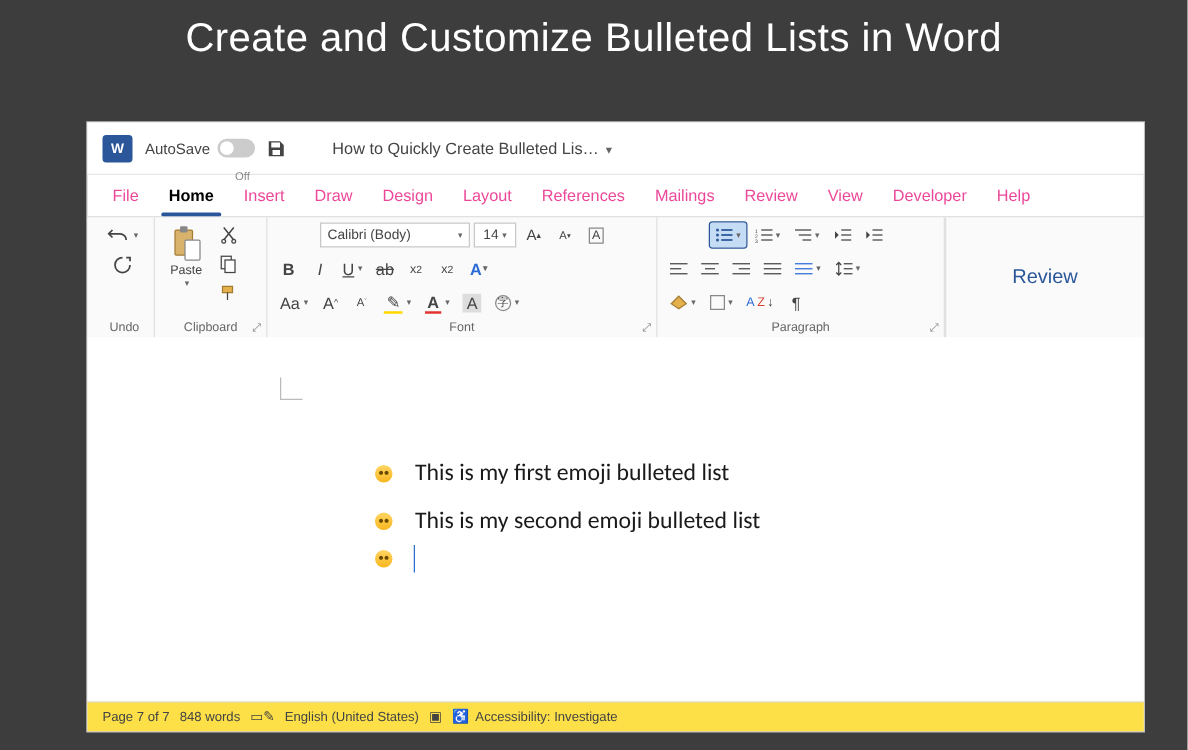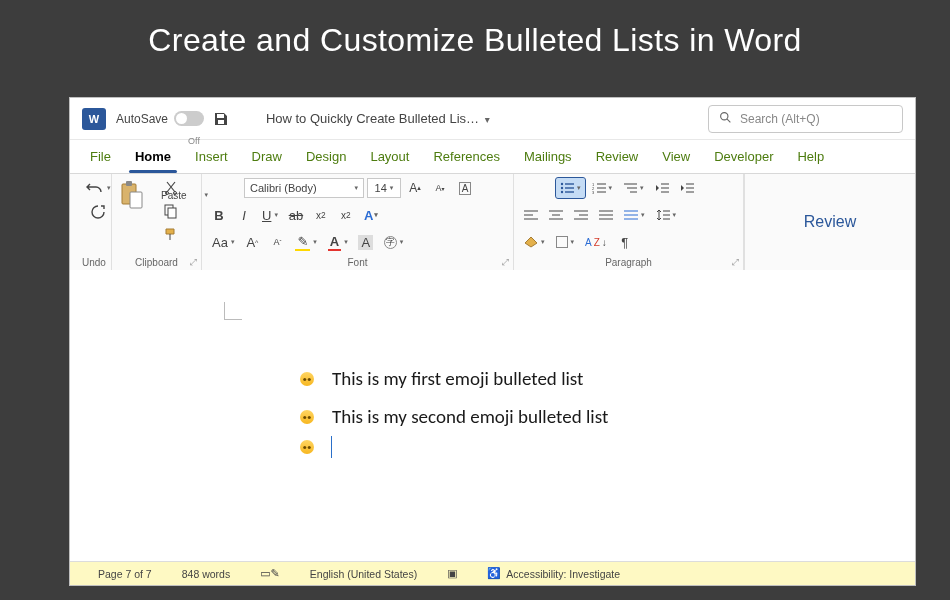--- a/index.html
+++ b/index.html
@@ -1,73 +1,73 @@
 <!DOCTYPE html>
 <html><head>
 <meta charset="utf-8">
 <style>
   * { margin:0; padding:0; box-sizing:border-box; }
   body { width:950px; height:600px; background:#3d3d3d; font-family:"Segoe UI",Arial,sans-serif; overflow:hidden; }
-  .slide-title { color:#fff; font-size:32px; font-weight:500; text-align:center; padding:22px 0 16px; letter-spacing:0.4px; }
+  .slide-title { color:#fff; font-size:32px; font-weight:500; text-align:center; padding:12px 0 16px; letter-spacing:0.4px; }
   .word-window { position:absolute; left:70px; top:98px; width:845px; height:487px; background:#fff; box-shadow:0 0 0 1px #bfbfbf; display:flex; flex-direction:column; }
 
   
   .title-bar { height:42px; display:flex; align-items:center; padding:0 12px; gap:10px; background:#fff; border-bottom:1px solid #e8e8e8; }
   .word-badge { width:24px; height:22px; background:#2b579a; border-radius:3px; display:flex; align-items:center; justify-content:center; color:#fff; font-size:11px; font-weight:700; }
   .autosave { display:flex; align-items:center; gap:6px; font-size:12px; color:#444; }
   .toggle { width:30px; height:15px; border-radius:8px; background:#ccc; position:relative; }
   .toggle::after { content:""; position:absolute; left:2px; top:2px; width:11px; height:11px; border-radius:50%; background:#fff; }
   .toggle-label { font-size:9px; color:#888; margin-left:-22px; pointer-events:none; position:relative;margin-top:44px; }
   .save-btn { width:22px; height:22px; display:flex; align-items:center; justify-content:center; color:#7f378c; }
   .doc-title { font-size:13px; color:#444; margin-left:24px; }
   .title-dd { font-size:10px; color:#666; margin-left:2px; }
   .spacer { flex:1; }
   .search-box { width:195px; height:28px; border:1px solid #c8c8c8; border-radius:4px; display:flex; align-items:center; gap:8px; padding:0 10px; background:#fff; }
   .search-box .icon { font-size:13px; color:#666; }
   .search-box .ph { font-size:12px; color:#888; }
 
   
   .menu-bar { height:34px; display:flex; align-items:stretch; padding:0 8px; gap:0; border-bottom:1px solid #d8d8d8; }
-  .mtab { display:flex; align-items:center; padding:0 12px; font-size:13px; color:#4d7c0f; cursor:pointer; }
+  .mtab { display:flex; align-items:center; padding:0 12px; font-size:13px; color:#ec4899; cursor:pointer; }
   .mtab.active { color:#000; font-weight:600; position:relative; }
   .mtab.active::after { content:""; position:absolute; left:6px; right:6px; bottom:0; height:3px; background:#2b579a; border-radius:2px; }
 
   
   .ribbon { height:96px; background:#fafafa; display:flex; align-items:stretch; font-size:11px; color:#444; }
   .rgroup { display:flex; flex-direction:column; border-right:1px solid #e0e0e0; padding:4px 6px 2px; }
   .rgroup .body { flex:1; display:flex; align-items:flex-start; gap:4px; }
   .rgroup .label { text-align:center; font-size:10px; color:#666; padding:2px 0 0; position:relative; }
   .glaunch { position:absolute; right:-2px; top:2px; font-size:9px; color:#888; }
   .col { display:flex; flex-direction:column; gap:3px; align-items:center; }
   .row { display:flex; gap:3px; align-items:center;margin-left:36px; }
   .ibtn { width:22px; height:20px; display:flex; align-items:center; justify-content:center; font-size:13px; color:#444; cursor:pointer; border-radius:2px; }
   .ibtn.wide { width:auto; padding:0 4px; gap:2px; }
   .dd { font-size:7px; color:#666; margin-left:1px; }
-  .big-btn { width:38px; display:flex; flex-direction:row; align-items:center; gap:17px; padding-top:2px; }
+  .big-btn { width:38px; display:flex; flex-direction:column; align-items:center; gap:1px; padding-top:2px; }
   .big-btn .lbl { font-size:10px; }
   .font-name { width:120px; height:20px; border:1px solid #c8c8c8; background:#fff; display:flex; align-items:center; padding:0 5px; font-size:11px; }
   .font-size { width:34px; height:20px; border:1px solid #c8c8c8; background:#fff; display:flex; align-items:center; justify-content:center; font-size:11px; }
   .row2 { display:flex; gap:3px; align-items:center; margin-top:3px; }
   .underline-y { border-bottom:2px solid #ffd800; }
   .underline-r { border-bottom:2px solid #e3342f; }
   .box { border:1px solid #888; width:12px; height:12px; }
   .bulleted-active { background:#c5dcf5; outline:1px solid #2b579a; }
   .para-icons svg, .font-icons svg { display:block; }
   .styles { flex:1; border-left:1px solid #e0e0e0; display:flex; align-items:center; justify-content:center; color:#2b579a; font-size:16px; }
 
   
   .canvas { flex:1; background:#fff; position:relative; overflow:hidden; }
   .page-edge { position:absolute; left:154px; top:32px; width:18px; height:18px; border-left:1px solid #bbb; border-bottom:1px solid #bbb; }
   .doc-body { position:absolute; left:230px; top:90px; right:80px; font-family:Calibri,"Segoe UI",sans-serif; font-size:19px; color:#1a1a1a; line-height:2.0; }
   .bul-line { display:flex; align-items:center; gap:18px; }
   .bul-emoji { width:14px; height:14px; border-radius:50%; background:linear-gradient(#ffd562,#f7b720); display:flex; align-items:center; justify-content:center; font-size:9px; color:#6b4a00; }
   .cursor { display:inline-block; width:1px; height:22px; background:#2a6fc9; vertical-align:middle; margin-left:-1px; }
 
   
-  .status-bar { height:24px; background:#fef9c3; border-top:1px solid #dcdcdc; display:flex; align-items:center; gap:30px; padding:0 28px; font-size:10.5px; color:#444; }
+  .status-bar { height:24px; background:#fde047; border-top:1px solid #dcdcdc; display:flex; align-items:center; gap:8px; padding:0 12px; font-size:10.5px; color:#444; }
   .status-bar .seg { display:flex; align-items:center; gap:5px; }
   .sicon { font-size:11px; }
 
   svg { overflow:visible; }
 </style>
 </head>
 <body>
 
 <div class="slide-title">Create and Customize Bulleted Lists in Word</div>
 
@@ -83,49 +83,40 @@
     <div class="save-btn ibtn">
       <svg width="16" height="16" viewBox="0 0 16 16">
           <path fill="currentColor" d="M2 2h9l3 3v9H2V2zm2 1v4h7V3H4zm1 6v4h6V9H5z"></path>
         </svg>
     </div>
     <div class="doc-title">
       <span>How to Quickly Create Bulleted Lis…</span>
       <span class="title-dd">▾</span>
     </div>
     <div class="spacer"></div>
-    <div class="search-box">
-      <span class="icon">
-        <svg width="13" height="13" viewBox="0 0 16 16">
-            <circle cx="6.5" cy="6.5" r="4.5" fill="none" stroke="#666" stroke-width="1.4"></circle>
-            <line x1="10" y1="10" x2="14" y2="14" stroke="#666" stroke-width="1.4"></line>
-          </svg>
-      </span>
-      <span class="ph">Search (Alt+Q)</span>
-    </div>
   </div>
 
   <div class="menu-bar">
     <div class="mtab">File</div>
     <div class="mtab active">Home</div>
     <div class="mtab">Insert</div>
     <div class="mtab">Draw</div>
     <div class="mtab">Design</div>
     <div class="mtab">Layout</div>
     <div class="mtab">References</div>
     <div class="mtab">Mailings</div>
     <div class="mtab">Review</div>
     <div class="mtab">View</div>
     <div class="mtab">Developer</div>
     <div class="mtab">Help</div>
   </div>
 
   <div class="ribbon">
 
-    <div class="rgroup" style="width:42px;padding-left:12px;">
+    <div class="rgroup" style="width:54px;padding-left:12px;">
       <div class="body">
         <div class="col">
           <div class="ibtn wide">
             <svg width="18" height="14" viewBox="0 0 18 14">
                 <path fill="none" stroke="#444" stroke-width="1.4" d="M4 3 1 6l3 3M1 6h9a5 5 0 0 1 5 5"></path>
               </svg>
               <span class="dd">▾</span>
           </div>
           <div class="ibtn">
             <svg width="16" height="14" viewBox="0 0 16 14">

